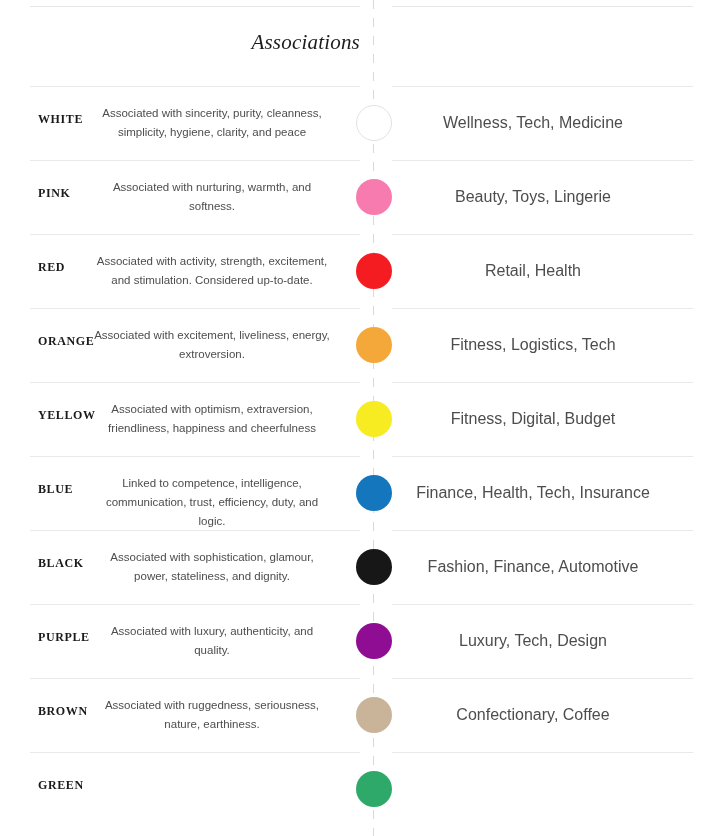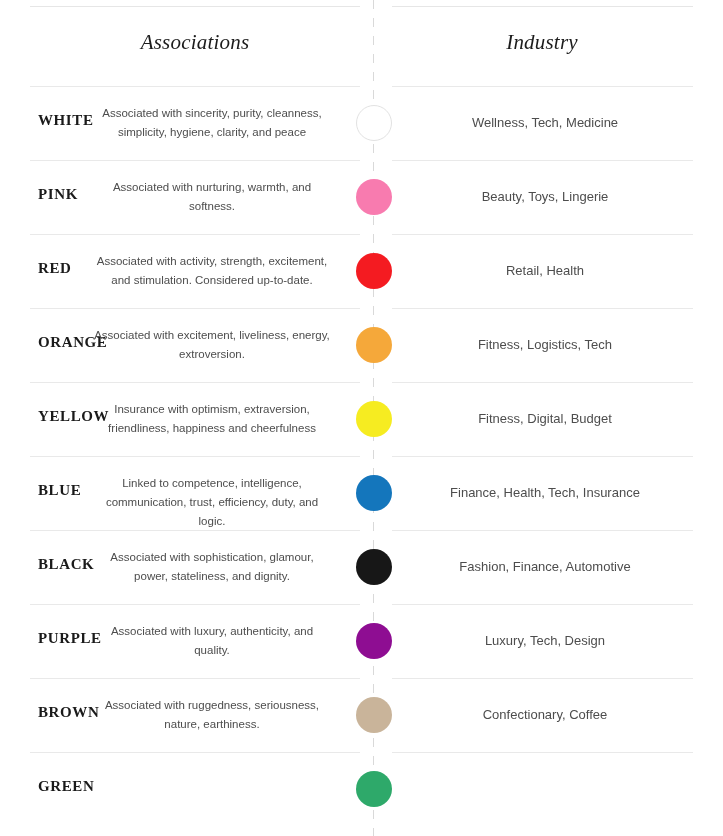--- a/index.html
+++ b/index.html
@@ -45,21 +45,21 @@
     z-index: 3;
   }
   .header-cell {
     position: absolute;
     top: 30px;
     font-family: "Liberation Serif", serif;
     font-style: italic;
     font-size: 21px;
     color: #1c1c1c;
     letter-spacing: 0.2px;
-    text-align: center;
+    text-align: right;
   }
   .header-assoc { left: 30px; width: 330px; }
   .header-industry { left: 392px; width: 300px; }
 
   
   .hdr-rule {
     position: absolute;
     top: 6px;
     height: 1px;
     background: #e6e6e6;
@@ -87,44 +87,44 @@
   .sep.left  { left: 30px;  width: 330px; }
   .sep.right { left: 392px; width: 301px; }
 
   .color-name {
     position: absolute;
     left: 38px;
     top: 26px;
     width: 72px;
     font-family: "Liberation Serif", serif;
     font-weight: bold;
-    font-size: 15px;
+    font-size: 12px;
     letter-spacing: 0.6px;
     color: #1a1a1a;
     text-transform: uppercase;
   }
 
   .assoc-text {
     position: absolute;
     left: 92px;
     top: 18px;
     width: 240px;
     text-align: center;
     font-size: 11.5px;
     line-height: 19px;
     color: #4d4d4d;
   }
 
   .industry-text {
     position: absolute;
-    left: 400px;
+    left: 388px;
     top: 28px;
     width: 290px;
     text-align: center;
-    font-size: 13px;
+    font-size: 16px;
     line-height: 18px;
     color: #4d4d4d;
   }
 
   .dot {
     position: absolute;
     left: 356px;
     top: 19px;
     width: 36px;
     height: 36px;
@@ -140,21 +140,20 @@
 
 <div id="board">
 
   <div class="divider-line"></div>
 
   <div class="hdr-rule left"></div>
   <div class="hdr-rule right"></div>
 
   <div class="header-row">
     <div class="header-cell header-assoc">Associations</div>
-    <div class="header-cell header-industry">Industry</div>
   </div>
 
   <div id="rows-container">
       <div class="sep left" style="top: 86px;"></div>
       <div class="sep right" style="top: 86px;"></div>
       <div class="row" style="top: 86px;">
         <div class="color-name">WHITE</div>
         <div class="assoc-text">Associated with sincerity, purity, cleanness, simplicity, hygiene, clarity, and peace</div>
         <div class="dot outlined" style="background: rgb(255, 255, 255);"></div>
         <div class="industry-text">Wellness, Tech, Medicine</div>
@@ -180,21 +179,21 @@
       <div class="row" style="top: 308px; padding-left: 15px;">
         <div class="color-name">ORANGE</div>
         <div class="assoc-text">Associated with excitement, liveliness, energy, extroversion.</div>
         <div class="dot" style="background: rgb(245, 168, 58);"></div>
         <div class="industry-text">Fitness, Logistics, Tech</div>
       </div>
       <div class="sep left" style="top: 382px;"></div>
       <div class="sep right" style="top: 382px;"></div>
       <div class="row" style="top: 382px;">
         <div class="color-name">YELLOW</div>
-        <div class="assoc-text">Insurance with optimism, extraversion, friendliness, happiness and cheerfulness</div>
+        <div class="assoc-text">Associated with optimism, extraversion, friendliness, happiness and cheerfulness</div>
         <div class="dot" style="background: rgb(246, 236, 33);"></div>
         <div class="industry-text">Fitness, Digital, Budget</div>
       </div>
       <div class="sep left" style="top: 456px;"></div>
       <div class="sep right" style="top: 456px;"></div>
       <div class="row" style="top: 456px;">
         <div class="color-name">BLUE</div>
         <div class="assoc-text">Linked to competence, intelligence, communication, trust, efficiency, duty, and logic.</div>
         <div class="dot" style="background: rgb(20, 118, 188);"></div>
         <div class="industry-text">Finance, Health, Tech, Insurance</div>

